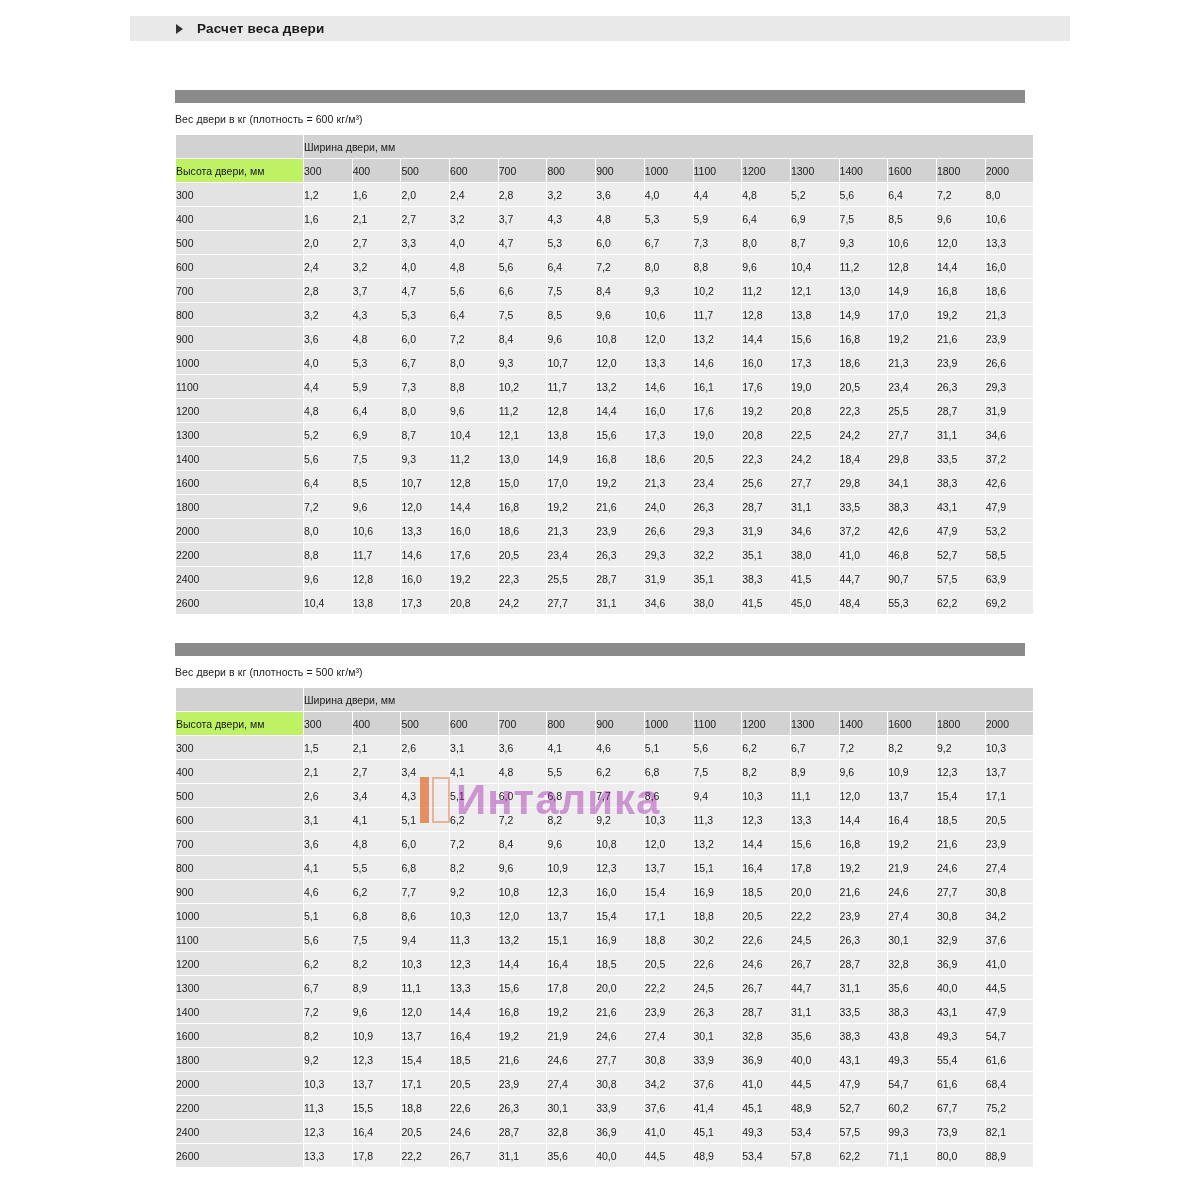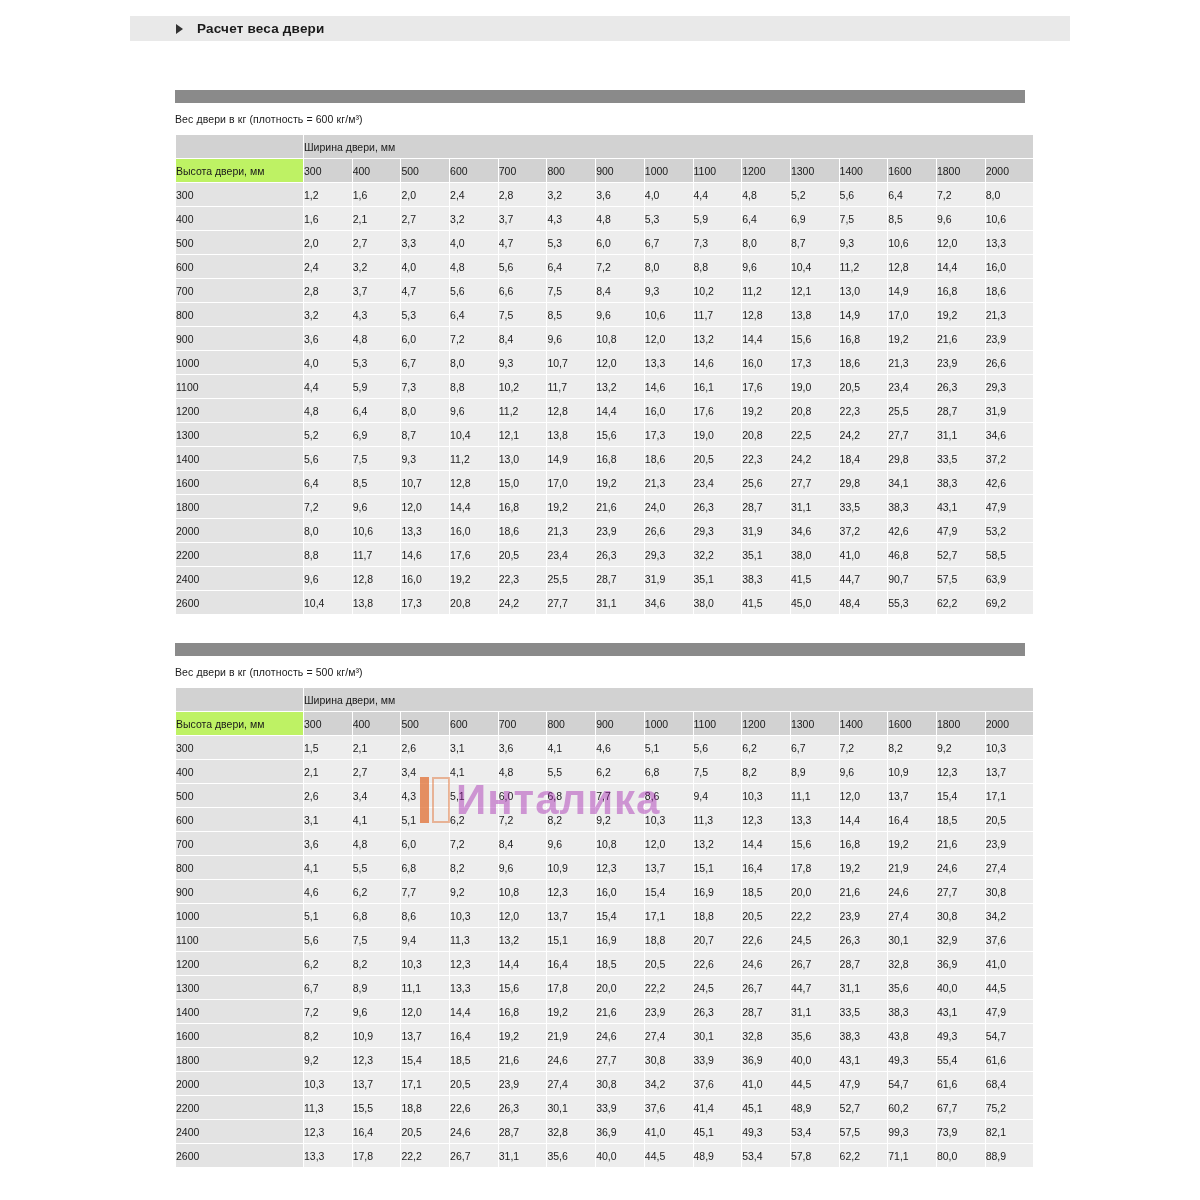--- a/index.html
+++ b/index.html
@@ -755,21 +755,21 @@
           <tr>
             <td class="rowhead">1100</td>
             <td class="cell">5,6</td>
             <td class="cell">7,5</td>
             <td class="cell">9,4</td>
             <td class="cell">11,3</td>
             <td class="cell">13,2</td>
             <td class="cell">15,1</td>
             <td class="cell">16,9</td>
             <td class="cell">18,8</td>
-            <td class="cell">20,7</td>
+            <td class="cell">30,2</td>
             <td class="cell">22,6</td>
             <td class="cell">24,5</td>
             <td class="cell">26,3</td>
             <td class="cell">30,1</td>
             <td class="cell">32,9</td>
             <td class="cell">37,6</td>
           </tr>
           <tr>
             <td class="rowhead">1200</td>
             <td class="cell">6,2</td>

